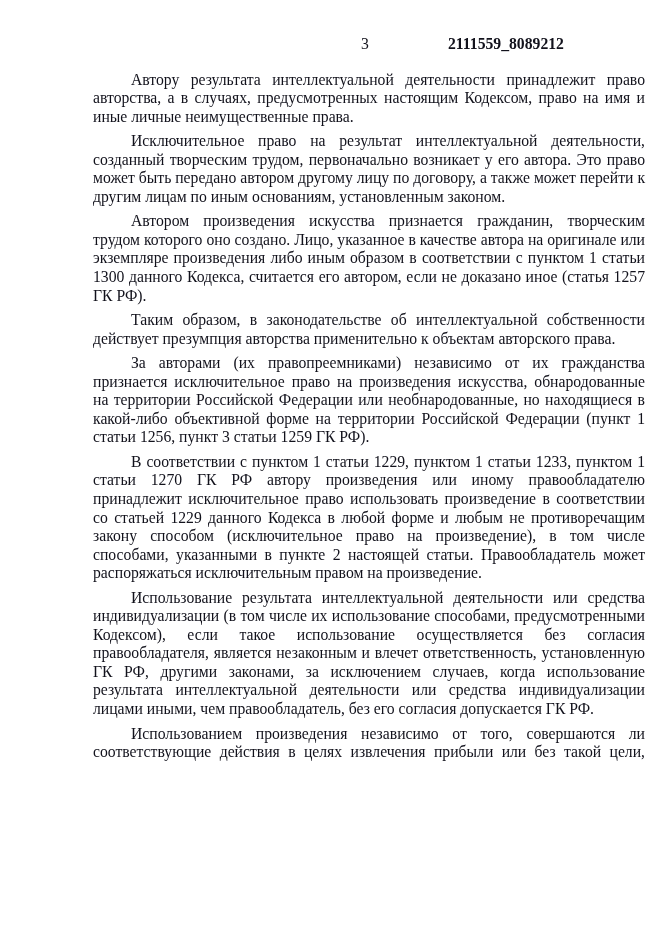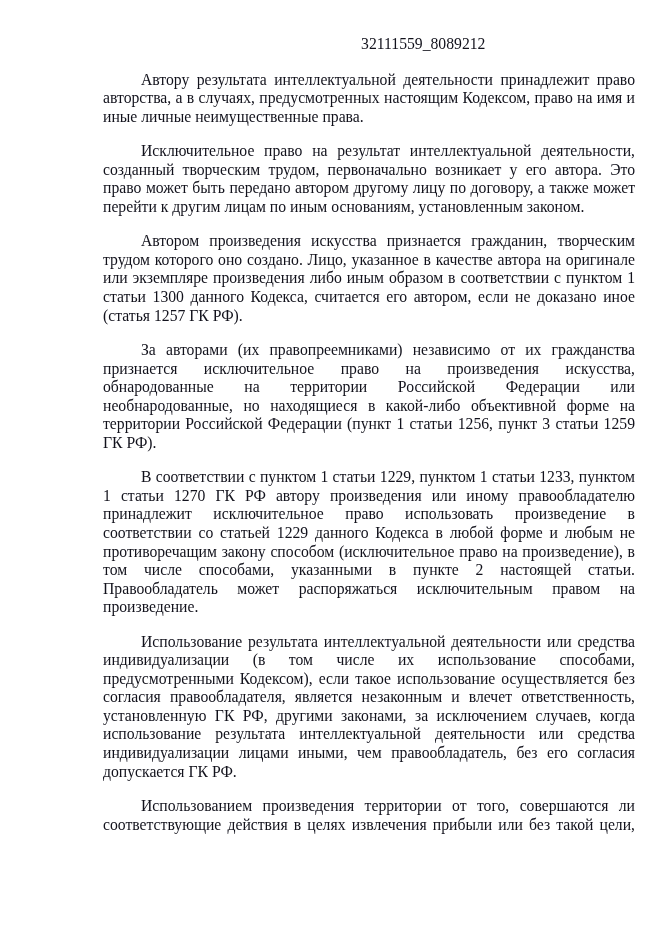--- a/index.html
+++ b/index.html
@@ -26,30 +26,31 @@
     }
     .header-spacer {
       flex: 1;
     }
     .page-number {
       flex: 0 0 auto;
       text-align: center;
     }
     .doc-id {
       flex: 1;
-      text-align: left;
+      text-align: center;
+      font-weight: bold;
     }
     .page-body {
       margin: 17px 18px 0 87px;
       text-align: justify;
       font-size: 15.7px;
       line-height: 18.55px;
     }
     .para {
-      margin: 16px;
+      margin: 6px;
       padding: 0;
       text-indent: 38px;
     }
     .para.continued {
       
       text-align-last: justify;
     }
   </style>
 </head>
 <body>
@@ -59,19 +60,20 @@
   <div class="page-header">
     <div class="header-spacer"></div>
     <div class="page-number">3</div>
     <div class="doc-id">2111559_8089212</div>
   </div>
 
   <div class="page-body">
     <p class="para">Автору результата интеллектуальной деятельности принадлежит право авторства, а в случаях, предусмотренных настоящим Кодексом, право на имя и иные личные неимущественные права.</p>
     <p class="para">Исключительное право на результат интеллектуальной деятельности, созданный творческим трудом, первоначально возникает у его автора. Это право может быть передано автором другому лицу по договору, а также может перейти к другим лицам по иным основаниям, установленным законом.</p>
     <p class="para">Автором произведения искусства признается гражданин, творческим трудом которого оно создано. Лицо, указанное в качестве автора на оригинале или экземпляре произведения либо иным образом в соответствии с пунктом 1 статьи 1300 данного Кодекса, считается его автором, если не доказано иное (статья 1257 ГК РФ).</p>
+    <p class="para">Таким образом, в законодательстве об интеллектуальной собственности действует презумпция авторства применительно к объектам авторского права.</p>
     <p class="para">За авторами (их правопреемниками) независимо от их гражданства признается исключительное право на произведения искусства, обнародованные на территории Российской Федерации или необнародованные, но находящиеся в какой-либо объективной форме на территории Российской Федерации (пункт 1 статьи 1256, пункт 3 статьи 1259 ГК РФ).</p>
     <p class="para">В соответствии с пунктом 1 статьи 1229, пунктом 1 статьи 1233, пунктом 1 статьи 1270 ГК РФ автору произведения или иному правообладателю принадлежит исключительное право использовать произведение в соответствии со статьей 1229 данного Кодекса в любой форме и любым не противоречащим закону способом (исключительное право на произведение), в том числе способами, указанными в пункте 2 настоящей статьи. Правообладатель может распоряжаться исключительным правом на произведение.</p>
     <p class="para">Использование результата интеллектуальной деятельности или средства индивидуализации (в том числе их использование способами, предусмотренными Кодексом), если такое использование осуществляется без согласия правообладателя, является незаконным и влечет ответственность, установленную ГК РФ, другими законами, за исключением случаев, когда использование результата интеллектуальной деятельности или средства индивидуализации лицами иными, чем правообладатель, без его согласия допускается ГК РФ.</p>
-    <p class="para continued">Использованием произведения территории от того, совершаются ли соответствующие действия в целях извлечения прибыли или без такой цели,</p>
+    <p class="para continued">Использованием произведения независимо от того, совершаются ли соответствующие действия в целях извлечения прибыли или без такой цели,</p>
   </div>
 
 </div>
 
 </body></html>

